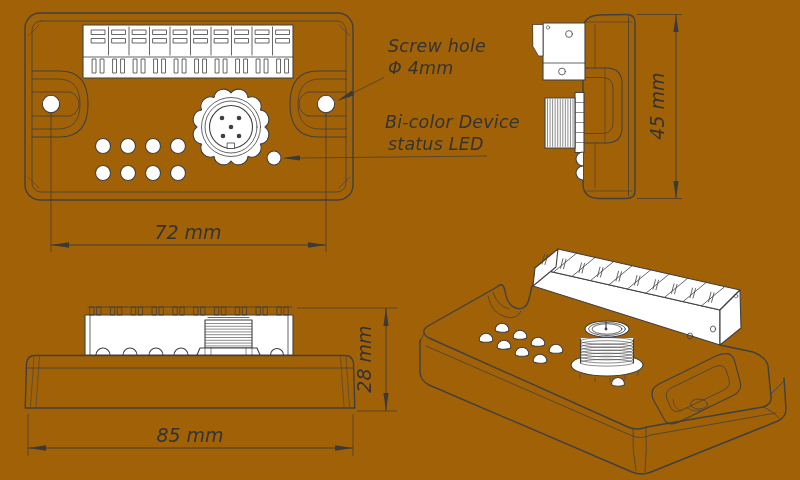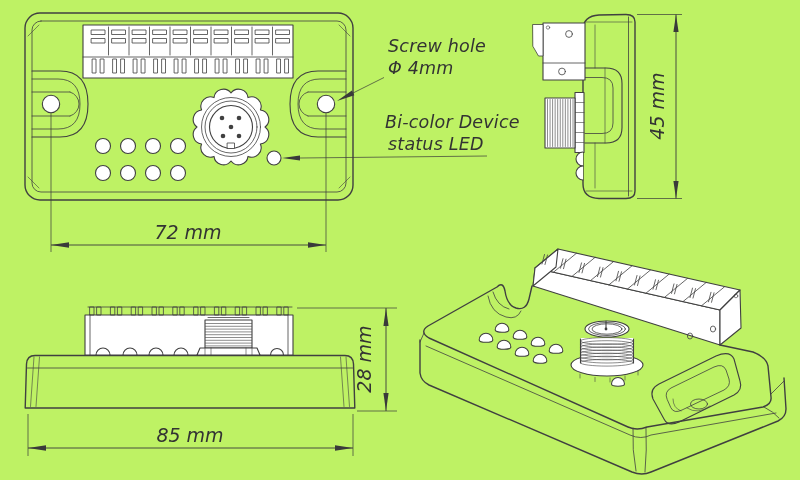--- a/index.html
+++ b/index.html
@@ -1,16 +1,16 @@
 <!DOCTYPE html>
 <html><head>
 <meta charset="utf-8">
 <style>
   html,body{margin:0;padding:0;background:#ffffff;}
-  .stage{width:800px;height:480px;background:#bef264;position:relative;overflow:hidden;}
+  .stage{width:800px;height:480px;background:#a16207;position:relative;overflow:hidden;}
   svg{display:block;}
   .o{fill:none;stroke:#404040;stroke-width:1.4;stroke-linejoin:round;stroke-linecap:round;}
   .m{fill:none;stroke:#404040;stroke-width:1.1;stroke-linejoin:round;stroke-linecap:round;}
   .t{fill:none;stroke:#404040;stroke-width:.8;stroke-linejoin:round;stroke-linecap:round;}
   .f{fill:none;stroke:#404040;stroke-width:.6;stroke-linejoin:round;stroke-linecap:round;}
   .fw{fill:#ffffff;}
   .dl{fill:none;stroke:#3a3a3a;stroke-width:.9;}
   .ex{fill:none;stroke:#3a3a3a;stroke-width:.7;}
   .ah{fill:#3a3a3a;stroke:none;}
   .pin{fill:#404040;stroke:none;}

